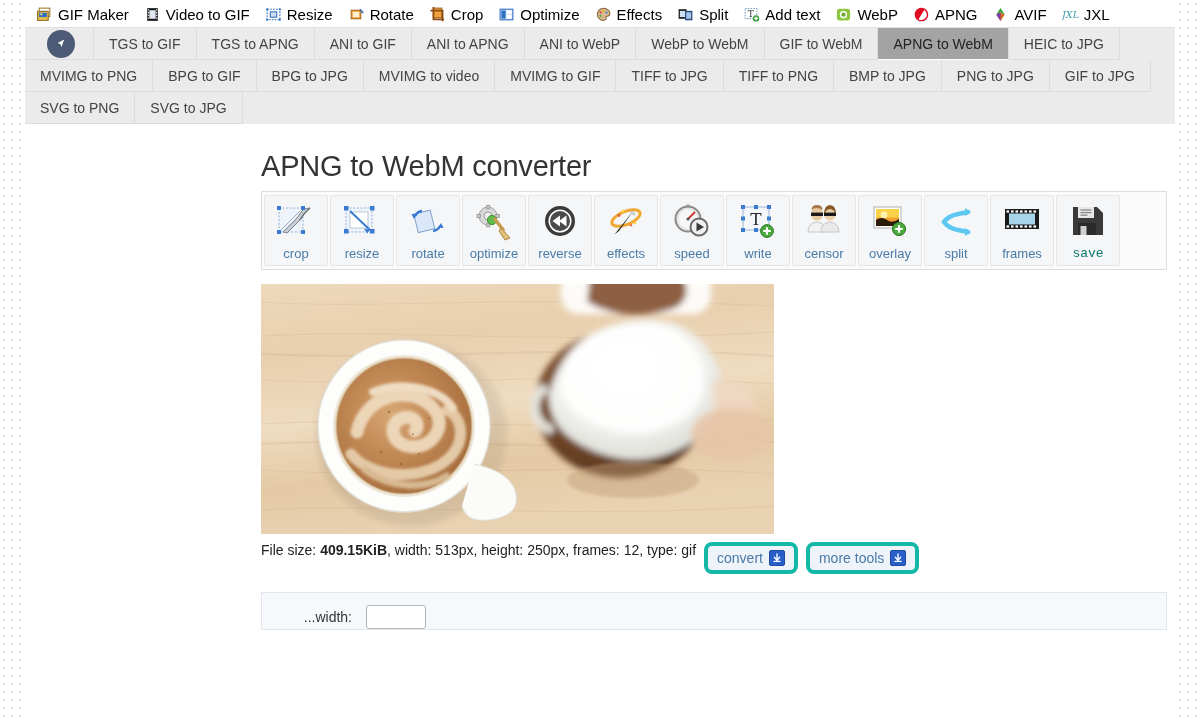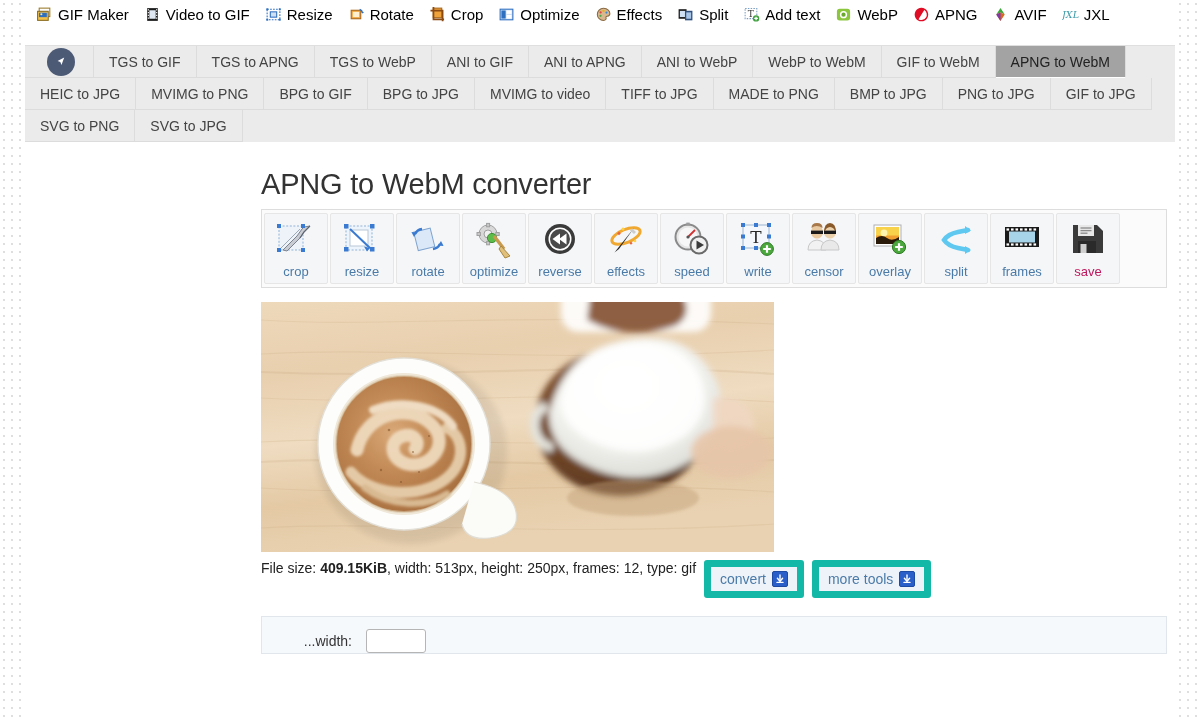--- a/index.html
+++ b/index.html
@@ -49,21 +49,21 @@
     letter-spacing: 0.6px;
     color: #000000;
     display: block;
     margin-top: 2px;
     transform: scaleX(1.02);
     transform-origin: left center;
   }
 
   
   .mainnav {
-    padding: 6px 0 22px 11px;
+    padding: 6px 0 4px 11px;
     white-space: nowrap;
     font-size: 0;
   }
   .mainnav a {
     display: inline-flex;
     align-items: center;
     gap: 5px;
     text-decoration: none;
     color: #000000;
     font-size: 15px;
@@ -152,21 +152,21 @@
   }
   .tool .glyph {
     width: 44px; height: 40px;
     display: flex; align-items: center; justify-content: center;
   }
   .tool .lbl {
     margin-top: 4px;
     font-size: 13px;
     color: #4a7aa8;
   }
-  .tool.save .lbl { color: #be185d; }
+  .tool.save .lbl { color: #0f766e; font-family: Liberation Mono, monospace; }
 
   
   .preview {
     margin-top: 14px;
     width: 513px; height: 250px;
     position: relative;
     overflow: hidden;
     background: #e8cfae;
   }
 
@@ -179,22 +179,22 @@
     color: #222222;
   }
   .fileinfo .txt { white-space: nowrap; }
   .fileinfo b { font-weight: bold; }
   .btn {
     display: inline-flex;
     align-items: center;
     gap: 6px;
     margin-left: 8px;
     padding: 4px 9px;
-    border: 7px solid #14b8a6;
-    border-radius: 3px;
+    border: 4px solid #14b8a6;
+    border-radius: 8px;
     background: #eef3f9;
     color: #4a7aa8;
     font-size: 14px;
     text-decoration: none;
     cursor: pointer;
   }
   .dl-badge {
     width: 16px; height: 16px;
     border-radius: 2px;
     background: #2a5fc9;
@@ -384,23 +384,20 @@
           </svg>
         </span>
       </div>
     <a href="#">
           <span>TGS to GIF</span>
         </a>
         <a href="#">
           <span>TGS to APNG</span>
         </a>
         <a href="#">
-          <span>TGS to WebP</span>
-        </a>
-        <a href="#">
           <span>ANI to GIF</span>
         </a>
         <a href="#">
           <span>ANI to APNG</span>
         </a>
         <a href="#">
           <span>ANI to WebP</span>
         </a>
         <a href="#">
           <span>WebP to WebM</span>
@@ -420,24 +417,27 @@
         <a href="#">
           <span>BPG to GIF</span>
         </a>
         <a href="#">
           <span>BPG to JPG</span>
         </a>
         <a href="#">
           <span>MVIMG to video</span>
         </a>
         <a href="#">
+          <span>MVIMG to GIF</span>
+        </a>
+        <a href="#">
           <span>TIFF to JPG</span>
         </a>
         <a href="#">
-          <span>MADE to PNG</span>
+          <span>TIFF to PNG</span>
         </a>
         <a href="#">
           <span>BMP to JPG</span>
         </a>
         <a href="#">
           <span>PNG to JPG</span>
         </a>
         <a href="#">
           <span>GIF to JPG</span>
         </a>

